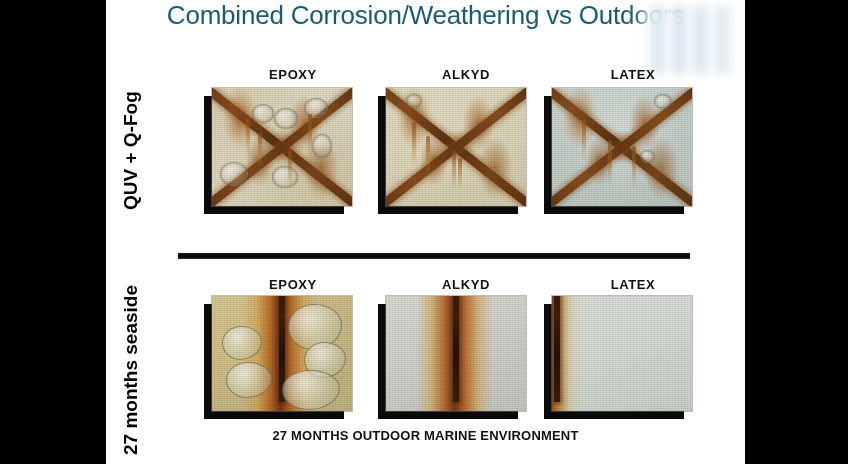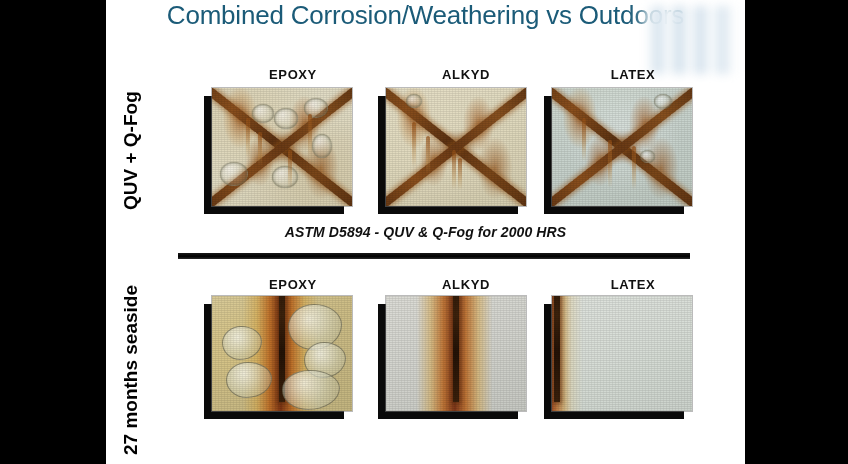--- a/index.html
+++ b/index.html
@@ -192,21 +192,20 @@
         <div class="scribe scribe-x2"></div>
         <div class="blister" style="left:102px;top:6px;width:16px;height:13px;"></div>
         <div class="blister" style="left:88px;top:62px;width:13px;height:11px;"></div>
         <div class="streak" style="left:30px;top:30px;height:44px;"></div>
         <div class="streak" style="left:56px;top:52px;height:48px;"></div>
         <div class="streak" style="left:80px;top:58px;height:44px;"></div>
         <div class="grain"></div>
       </div>
     </div>
 
-    <div class="caption" id="caption-top" style="top:224px;">ASTM D5894 - QUV &amp; Q-Fog for 2000 HRS</div>
 
     <div id="divider"></div>
 
     <div class="colhead" style="left:122px;top:277px;width:130px;">EPOXY</div>
     <div class="colhead" style="left:295px;top:277px;width:130px;">ALKYD</div>
     <div class="colhead" style="left:462px;top:277px;width:130px;">LATEX</div>
 
     <div class="panel-wrap" style="left:98px;top:296px;width:140px;height:115px;">
       <div class="panel-shadow"></div>
       <div class="panel surf-epoxy-b">
@@ -232,20 +231,21 @@
 
     <div class="panel-wrap" style="left:438px;top:296px;width:140px;height:115px;">
       <div class="panel-shadow"></div>
       <div class="panel surf-latex-b">
         <div class="rust rust-v-left"></div>
         <div class="scribe scribe-v" style="left:5px;"></div>
         <div class="grain"></div>
       </div>
     </div>
 
+    <div class="caption" id="caption-bottom" style="top:428px;">27 MONTHS OUTDOOR MARINE ENVIRONMENT</div>
 
   </div>
 
   <div id="bar-left"></div>
   <div id="bar-right"></div>
 
   <div class="rowlabel" style="left:120px;top:210px;">QUV + Q-Fog</div>
   <div class="rowlabel" style="left:120px;top:455px;">27 months seaside</div>
 
 </div>

